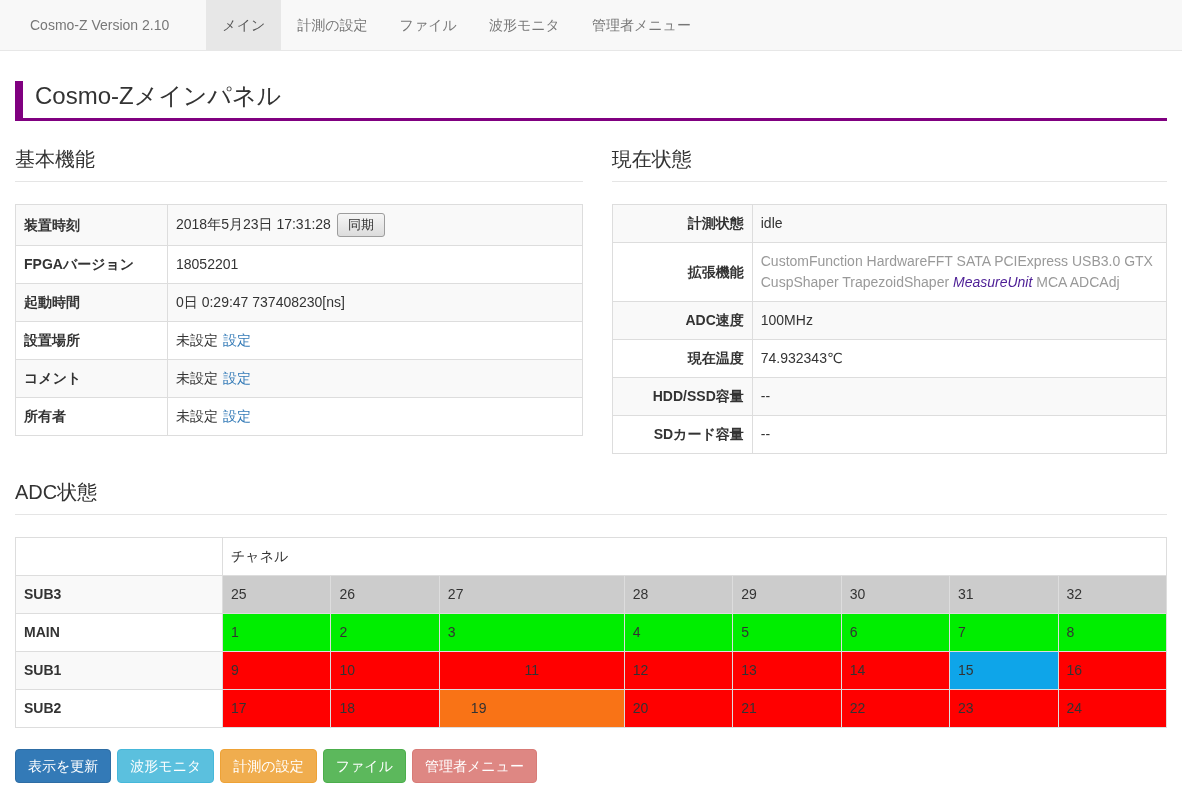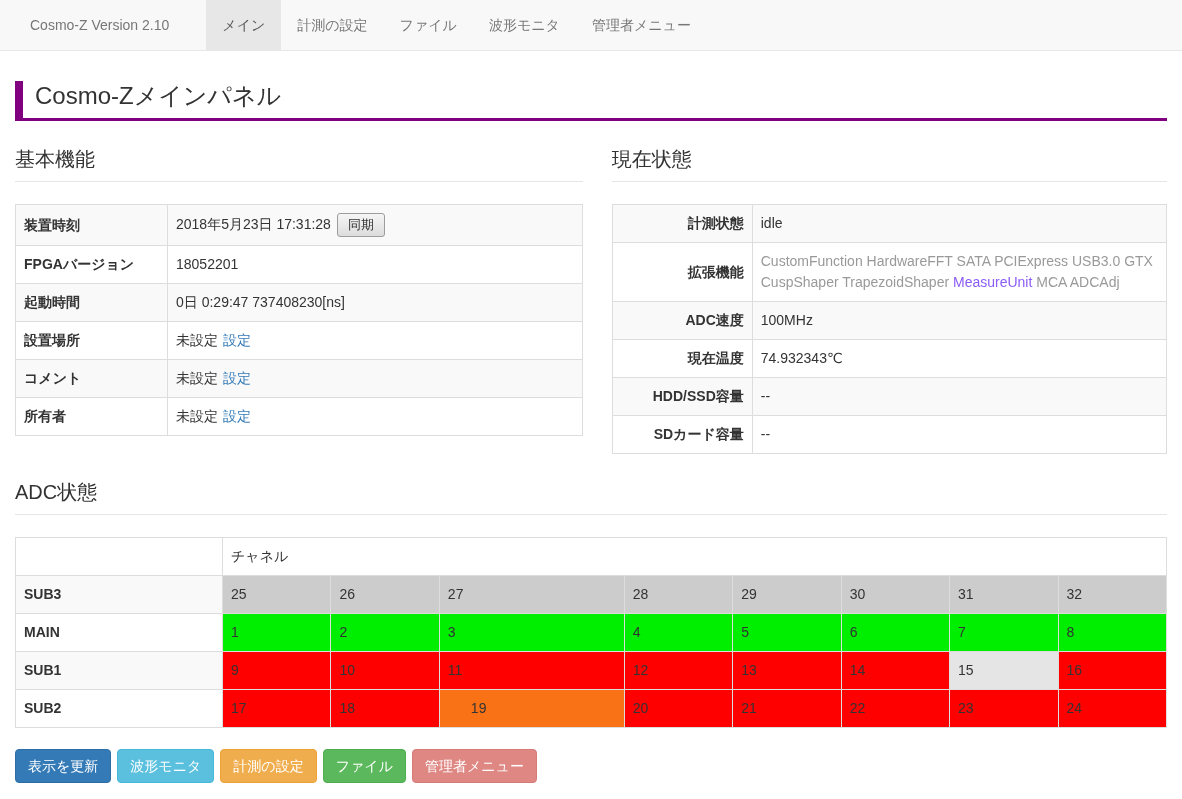--- a/index.html
+++ b/index.html
@@ -98,21 +98,21 @@
     color: #333;
     background: linear-gradient(#f6f6f6, #dcdcdc);
     border: 1px solid #9d9d9d;
     border-radius: 3px;
     cursor: pointer;
     font-family: inherit;
   }
   a.set-link { color: #337ab7; text-decoration: none; margin-left: 5px; cursor: pointer; }
 
   .feat-muted { color: #999; }
-  .feat-on    { color: #8b5cf6; }
+  .feat-on    { color: #4c1d95; font-style: italic; }
 
   
   table.adc {
     width: 100%;
     border-collapse: collapse;
     margin-top: 22px;
   }
   table.adc td {
     border: 1px solid #ddd;
     padding: 8px;
@@ -250,25 +250,25 @@
             <td class="ch-cell" style="background: rgb(0, 238, 0);">4</td>
             <td class="ch-cell" style="background: rgb(0, 238, 0);">5</td>
             <td class="ch-cell" style="background: rgb(0, 238, 0);">6</td>
             <td class="ch-cell" style="background: rgb(0, 238, 0);">7</td>
             <td class="ch-cell" style="background: rgb(0, 238, 0);">8</td>
           </tr>
           <tr>
             <td class="row-label">SUB1</td>
             <td class="ch-cell" style="background: rgb(255, 0, 0);">9</td>
             <td class="ch-cell" style="background: rgb(255, 0, 0);">10</td>
-            <td class="ch-cell" style="background: rgb(255, 0, 0);">11</td>
+            <td class="ch-cell" style="background: rgb(255, 0, 0); text-align: center;">11</td>
             <td class="ch-cell" style="background: rgb(255, 0, 0);">12</td>
             <td class="ch-cell" style="background: rgb(255, 0, 0);">13</td>
             <td class="ch-cell" style="background: rgb(255, 0, 0);">14</td>
-            <td class="ch-cell" style="background: #e5e5e5;">15</td>
+            <td class="ch-cell" style="background: #0ea5e9;">15</td>
             <td class="ch-cell" style="background: rgb(255, 0, 0);">16</td>
           </tr>
           <tr>
             <td class="row-label">SUB2</td>
             <td class="ch-cell" style="background: rgb(255, 0, 0);">17</td>
             <td class="ch-cell" style="background: rgb(255, 0, 0);">18</td>
             <td class="ch-cell" style="background: #f97316; padding-left: 31px;">19</td>
             <td class="ch-cell" style="background: rgb(255, 0, 0);">20</td>
             <td class="ch-cell" style="background: rgb(255, 0, 0);">21</td>
             <td class="ch-cell" style="background: rgb(255, 0, 0);">22</td>

